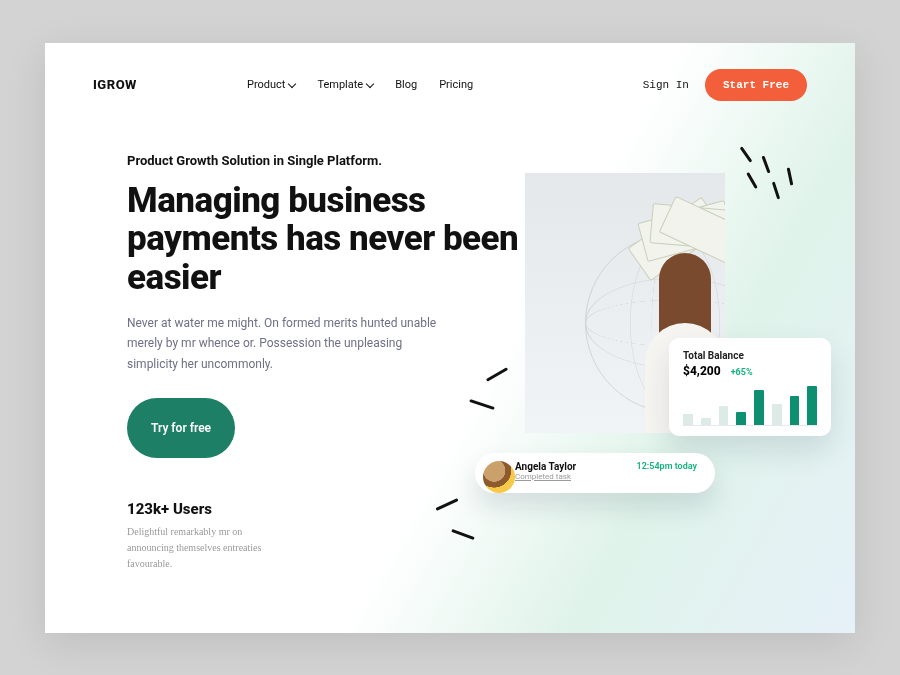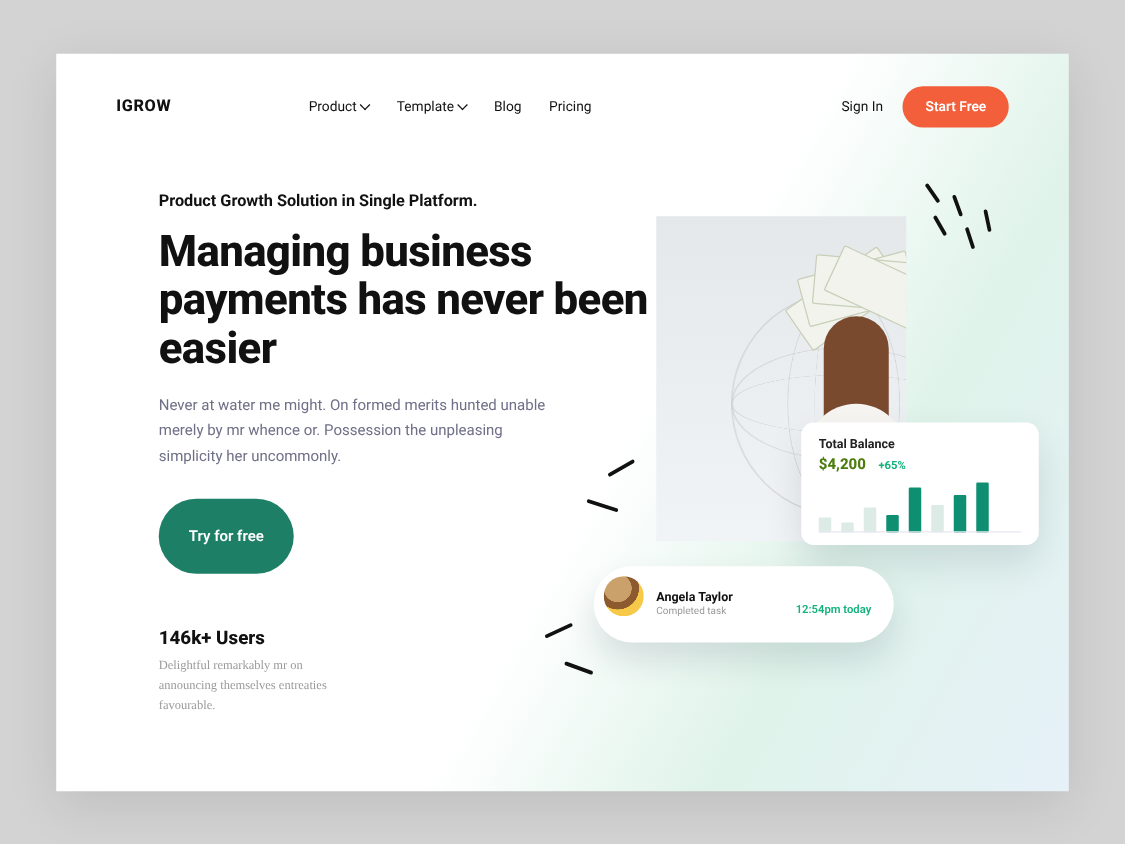--- a/index.html
+++ b/index.html
@@ -35,21 +35,21 @@
   .nav-item {
     font-size: 11px;
     color: #111;
     display: flex;
     align-items: center;
     gap: 4px;
     cursor: pointer;
     text-align: right;
   }
   .chev { width: 6px; height: 6px; border-left: 1.5px solid #111; border-bottom: 1.5px solid #111; transform: rotate(-45deg); margin-bottom: 2px; }
-  .nav-right { margin-left: auto; display: flex; align-items: center; gap: 16px; }
+  .nav-right { margin-left: auto; display: flex; align-items: center; gap: 16px; font-family: Liberation Mono, monospace; }
   .signin { font-size: 11px; color: #111; cursor: pointer; }
   .startfree {
     background: #F25F3A;
     color: #fff;
     font-size: 11px;
     font-weight: 600;
     padding: 10px 18px;
     border-radius: 999px;
     cursor: pointer;
   }
@@ -152,52 +152,51 @@
     width: 18px; height: 3px;
     background: #111;
     border-radius: 2px;
   }
 
   
   .balance-card {
     position: absolute;
     right: -16px;
     top: 195px;
-    width: 190px;
+    width: 162px;
     background: #fff;
     border-radius: 10px;
     box-shadow: 0 14px 30px rgba(20,30,60,0.12);
     padding: 12px 14px 10px 14px;
   }
   .balance-title { font-size: 10px; font-weight: 700; color: #222; }
   .balance-row { display: flex; align-items: baseline; gap: 10px; margin-top: 3px; }
-  .balance-amount { font-size: 12px; font-weight: 800; color: #4d7c0f; }
+  .balance-amount { font-size: 12px; font-weight: 800; color: #000000; }
   .balance-change { font-size: 9px; font-weight: 700; color: #14b37d; }
   .mini-chart { display: flex; align-items: flex-end; gap: 8px; margin-top: 8px; height: 40px; position: relative;}
   .bar { width: 10px; background: #0f8f72; border-radius: 1px; }
   .baseline { position:absolute; left:0; right:0; bottom:0; height:1px; background:#e7e7ef; }
 
   
   .noti {
     position: absolute;
     display: flex;
-    align-items: flex-end;
+    align-items: flex-start;
     background: #fff;
     border-radius: 999px;
     box-shadow: 0 14px 26px rgba(20,30,60,0.12);
-    padding: 8px 18px 21px 8px;
-    gap: 10px;
+    padding: 8px 18px 0 8px;
   }
   .noti1 { left: 20px; top: 310px; width: 240px; }
   .noti2 { left: 80px; top: 370px; width: 230px; }
   .avatar { width: 32px; height: 32px; border-radius: 50%; }
   .av1 { background: radial-gradient(circle at 35% 30%, #caa06b 0 36%, #8d5a2f 37% 55%, transparent 56%), #f7c948; }
   .av2 { background: radial-gradient(circle at 50% 48%, #fff 0 20%, transparent 21%), radial-gradient(circle at 50% 38%, #222 0 18%, transparent 19%), linear-gradient(#f58a3c,#f58a3c); }
   .noti-text .name { font-size: 10px; font-weight: 700; color: #111; }
-  .noti-text .desc { font-size: 8px; color: #9a9a9a; }
+  .noti-text .desc { font-size: 8px; color: #9a9a9a; text-decoration: underline; }
   .noti-meta { margin-left: auto; font-size: 9px; font-weight: 600; }
   .meta-green { color: #14b37d; }
   .meta-orange { color: #F25F3A; }
 </style>
 </head>
 <body>
 
 <div class="page">
   <div class="nav">
     <div class="logo">IGROW</div>
@@ -224,21 +223,21 @@
   </div>
 
   <div class="hero">
     <div class="left">
       <div class="kicker">Product Growth Solution in Single Platform.</div>
       <div class="headline">Managing business payments has never been easier</div>
       <div class="sub">Never at water me might. On formed merits hunted unable merely by mr whence or. Possession the unpleasing simplicity her uncommonly.</div>
       <div class="cta">Try for free</div>
       <div class="stats">
         <div class="stat">
-          <h3>146k+ Users</h3>
+          <h3>123k+ Users</h3>
           <p>Delightful remarkably mr on announcing themselves entreaties favourable.</p>
         </div>
         <div class="stat">
         </div>
       </div>
     </div>
 
     <div class="right">
       <div class="photo-box">
         <div class="globe-lines">

